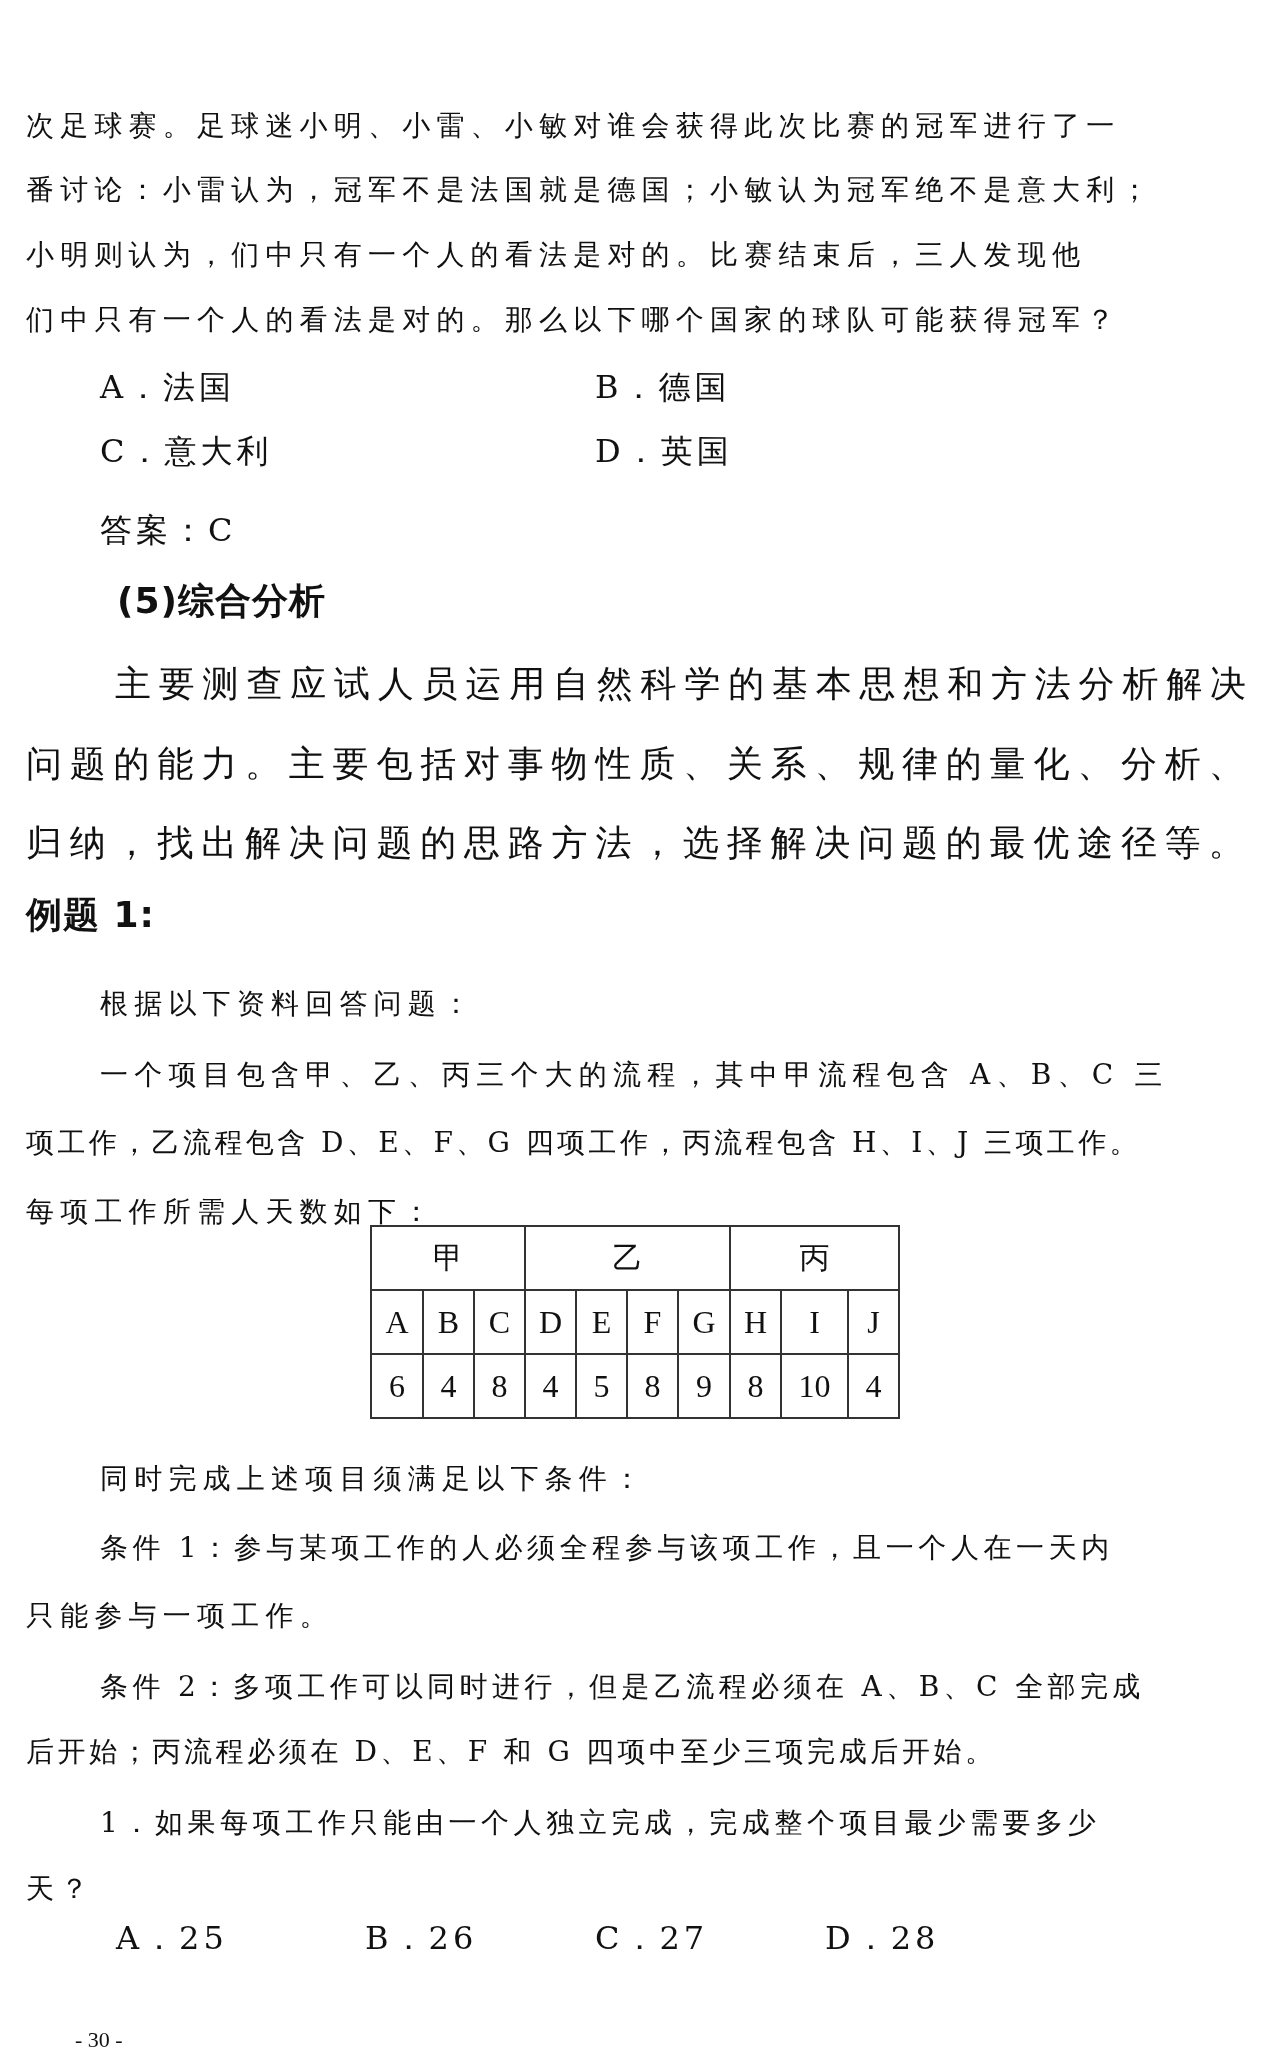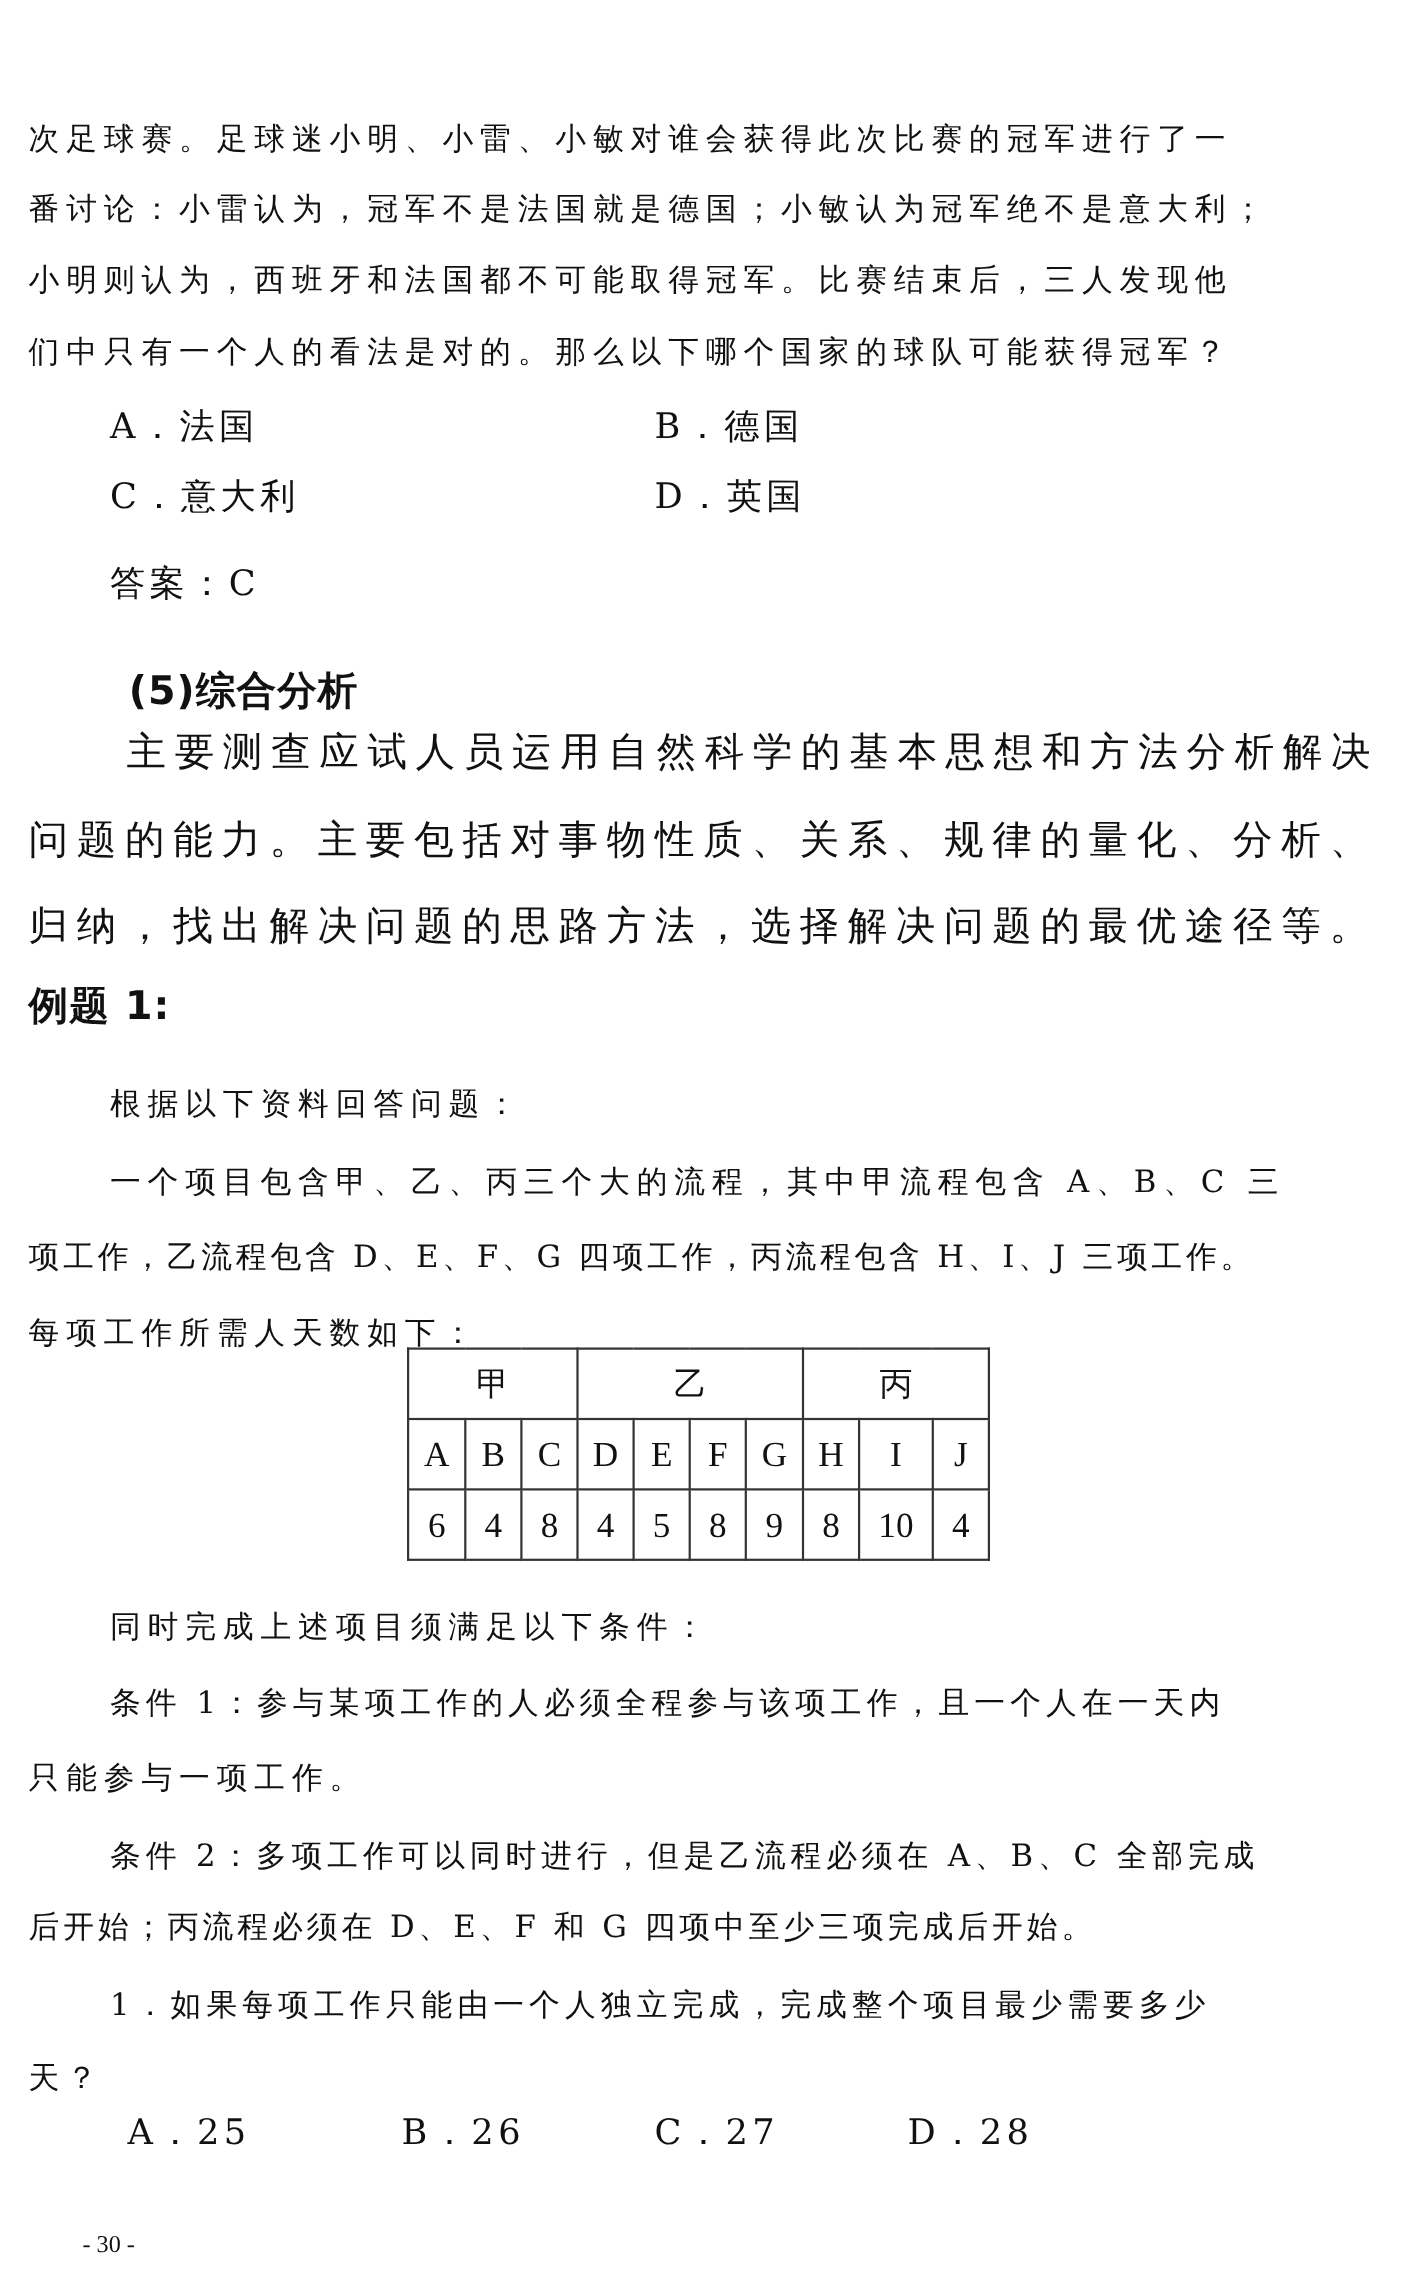--- a/index.html
+++ b/index.html
@@ -14,30 +14,30 @@
   table.work td { border: 2px solid #333333; text-align: center; padding: 0; height: 62px; font-size: 32px; }
   table.work td.grp { font-family: "DejaVu Serif", serif; font-size: 30px; }
   .pagenum { position: absolute; left: 75px; top: 2020px; font-size: 22px; line-height: 40px;
              font-family: "Liberation Serif", serif; }
 </style>
 </head>
 <body>
 
 <div class="line" style="left:26px; top:106px;">次足球赛。足球迷小明、小雷、小敏对谁会获得此次比赛的冠军进行了一</div>
 <div class="line" style="left:26px; top:170px;">番讨论：小雷认为，冠军不是法国就是德国；小敏认为冠军绝不是意大利；</div>
-<div class="line" style="left:26px; top:235px;">小明则认为，西班牙和法国都不可能取得冠军。比赛结束后，三人发现他</div>
+<div class="line" style="left:26px; top:235px;">小明则认为，们中只有一个人的看法是对的。比赛结束后，三人发现他</div>
 <div class="line" style="left:26px; top:300px;">们中只有一个人的看法是对的。那么以下哪个国家的球队可能获得冠军？</div>
 
 <div class="opt" style="left:100px; top:367px;">A．法国</div>
 <div class="opt" style="left:595px; top:367px;">B．德国</div>
 <div class="opt" style="left:100px; top:431px;">C．意大利</div>
 <div class="opt" style="left:595px; top:431px;">D．英国</div>
 <div class="opt" style="left:100px; top:510px;">答案：C</div>
 
-<div class="line bold" style="left:117px; top:579px;margin-top:28px;">(5)综合分析</div>
+<div class="line bold" style="left:117px; top:579px;">(5)综合分析</div>
 
 <div class="line big" style="left:115px; top:662px;">主要测查应试人员运用自然科学的基本思想和方法分析解决</div>
 <div class="line big" style="left:26px; top:742px;">问题的能力。主要包括对事物性质、关系、规律的量化、分析、</div>
 <div class="line big" style="left:26px; top:821px;">归纳，找出解决问题的思路方法，选择解决问题的最优途径等。</div>
 
 <div class="line bold" style="left:26px; top:893px;">例题 1:</div>
 
 <div class="line" style="left:100px; top:984px;">根据以下资料回答问题：</div>
 <div class="line" style="left:100px; top:1055px;">一个项目包含甲、乙、丙三个大的流程，其中甲流程包含 A、B、C 三</div>
 <div class="line" style="left:26px; top:1123px; letter-spacing:3.4px;">项工作，乙流程包含 D、E、F、G 四项工作，丙流程包含 H、I、J 三项工作。</div>

